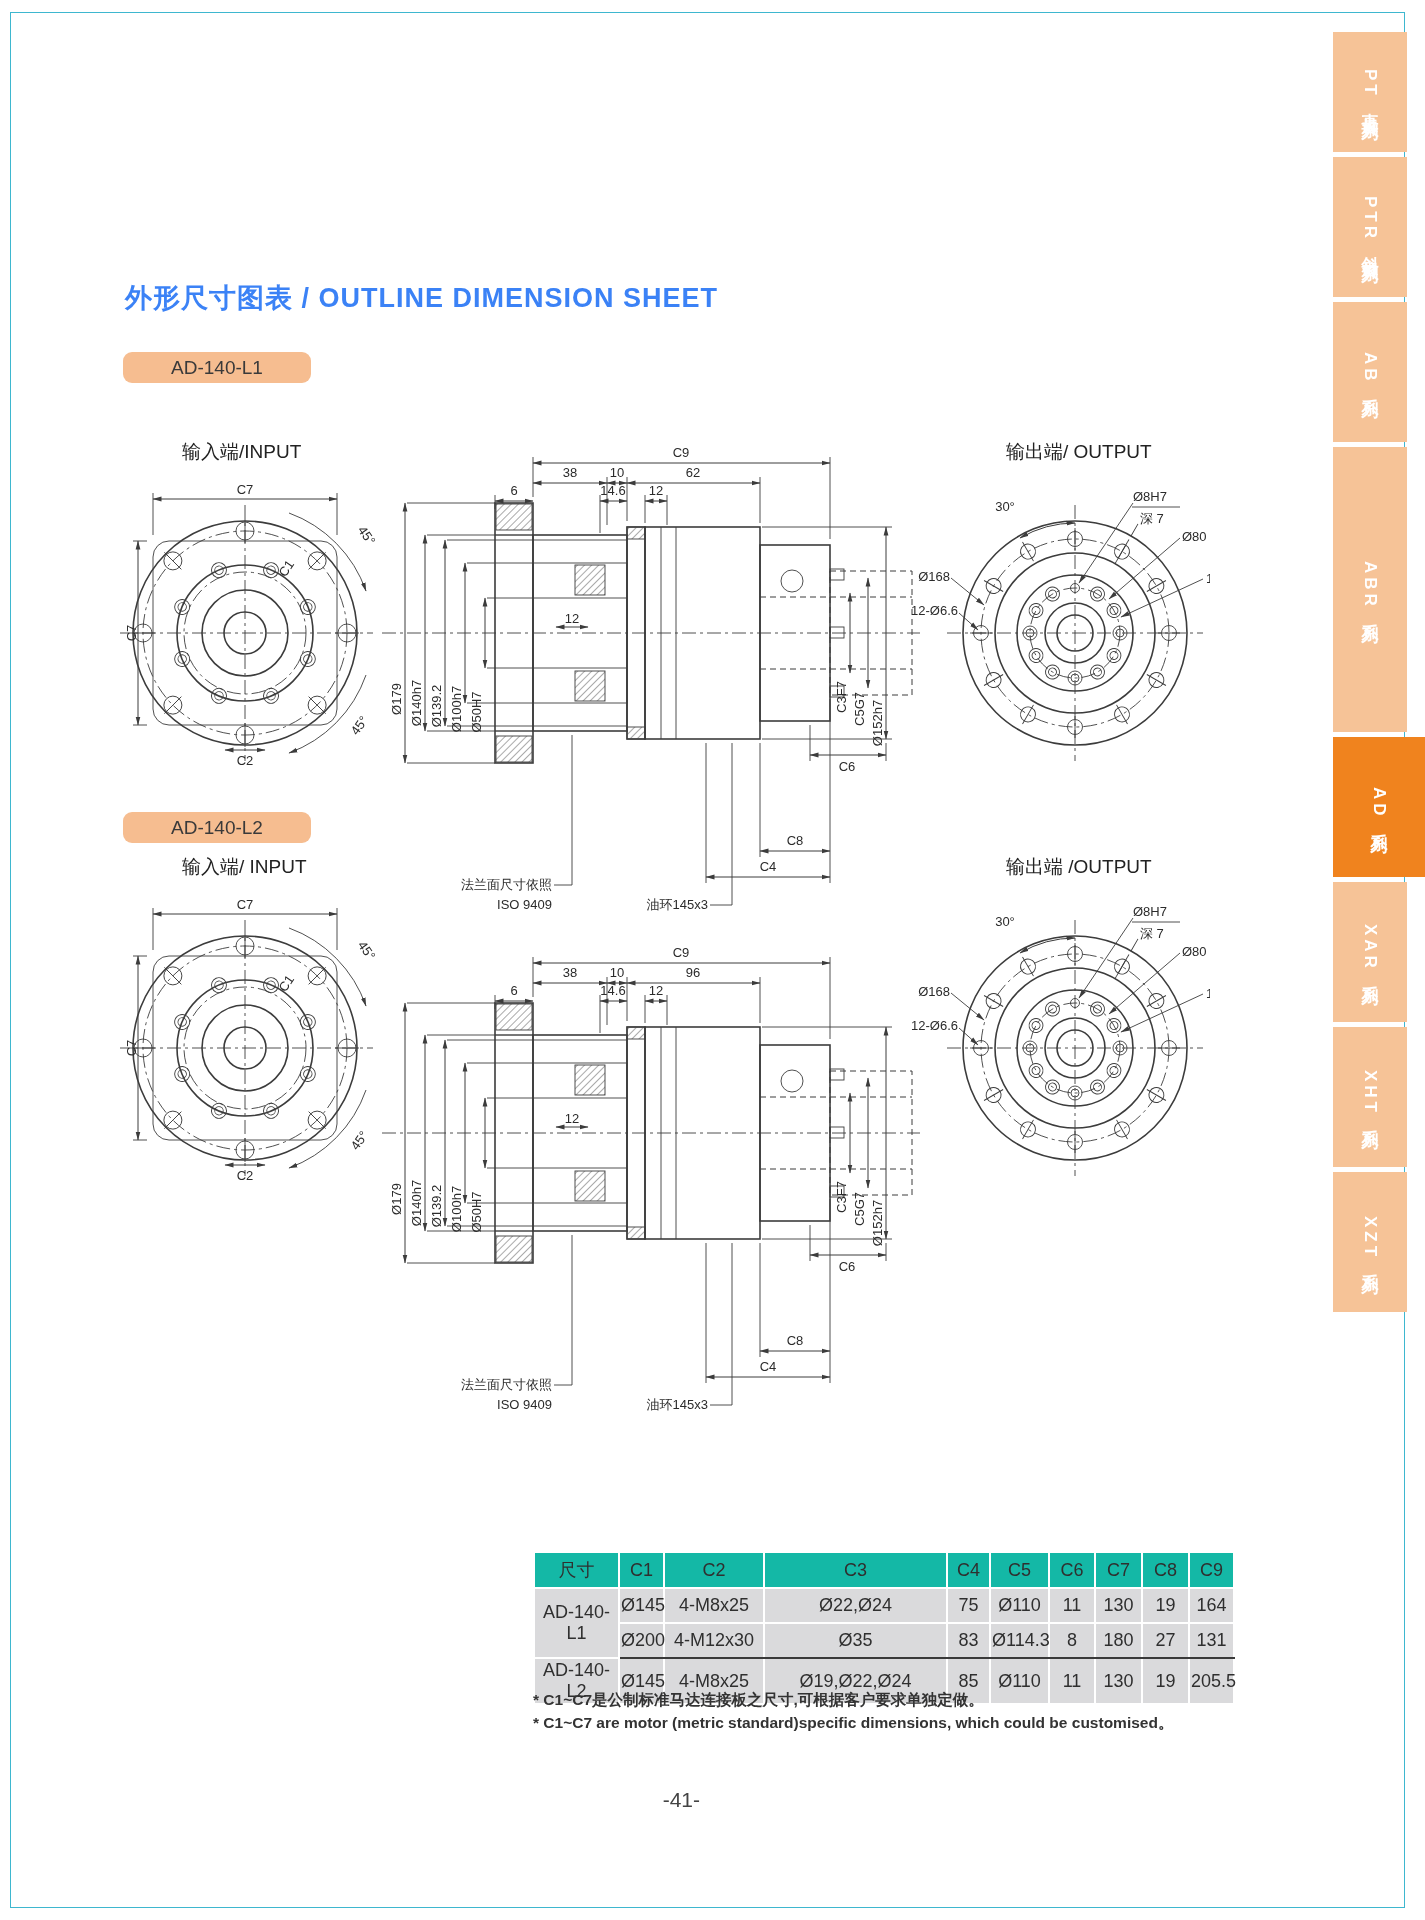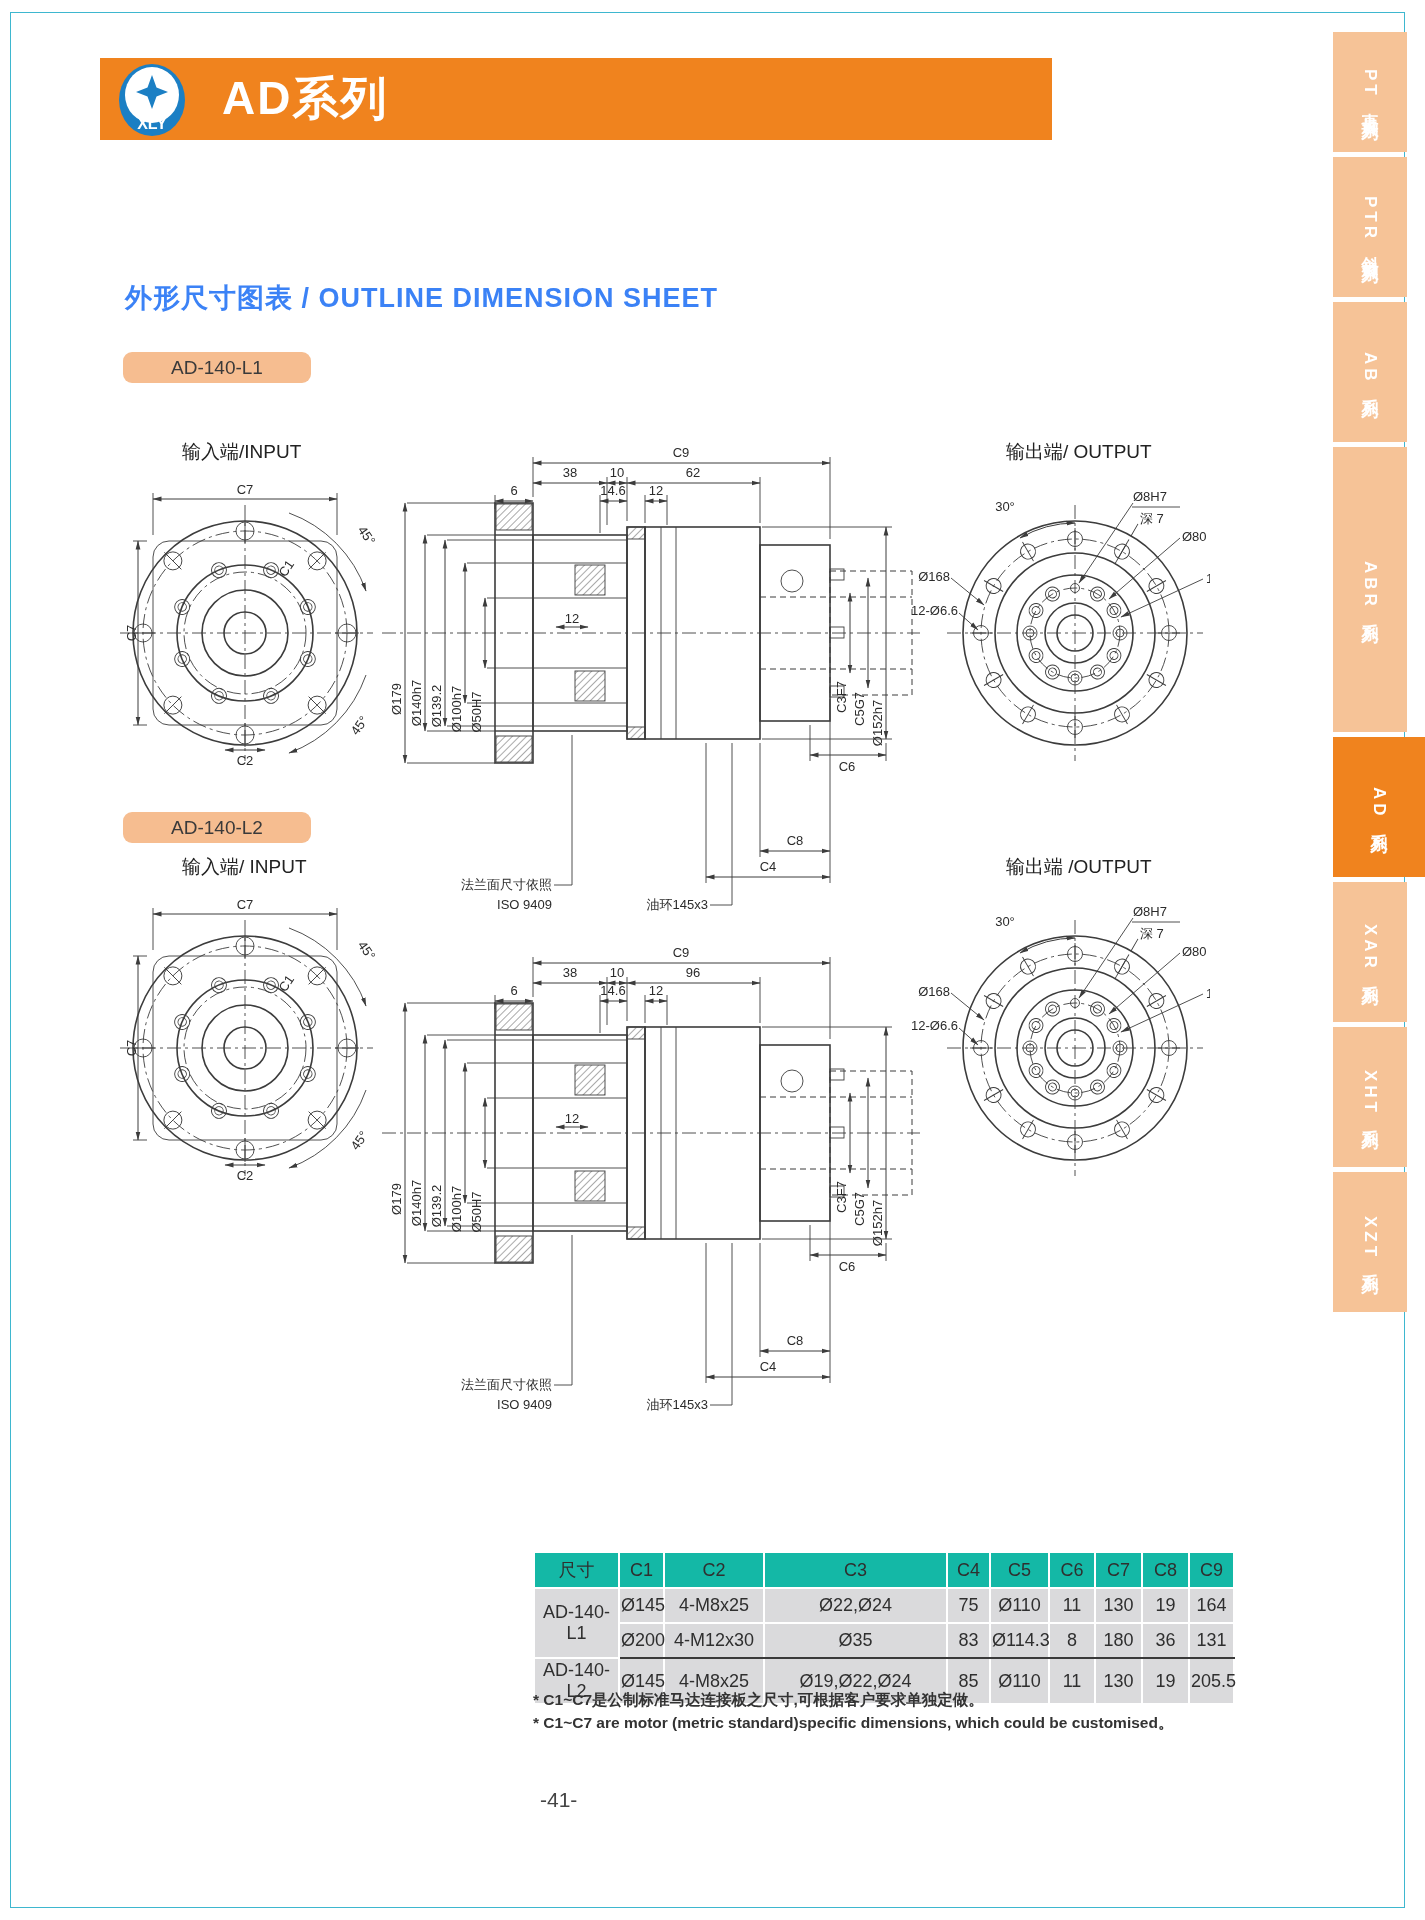--- a/index.html
+++ b/index.html
@@ -42,21 +42,21 @@
   
   .dims{position:absolute;left:533px;top:1553px;border-collapse:collapse;table-layout:fixed;
         width:700px;font-size:18px;color:#2f2f2f;text-align:center;z-index:2;}
   .dims th{background:#14b8a6;font-weight:normal;height:32px;border-left:2px solid #fff;
            border-right:2px solid #fff;border-bottom:2px solid #fff;}
   .dims td{background:#dadadc;height:31px;border-left:2px solid #fff;border-right:2px solid #fff;}
   .dims tr.r1 td{border-bottom:2px solid #fff;}
   .dims tr.r2 td{border-bottom:2.5px solid #3a3a3a;}
   .dims td.m1{border-bottom:2.5px solid #3a3a3a;}
   .notes{position:absolute;left:533px;top:1688px;font-size:15.5px;color:#333;line-height:23px;z-index:2;font-weight:bold;}
-  .pageno{position:absolute;left:540px;top:1788px;width:160px;text-align:left;
+  .pageno{position:absolute;left:540px;top:1788px;width:160px;text-align:right;
           font-size:21px;color:#444;z-index:2;}
 </style>
 </head>
 <body>
 
 <div class="page">
   <div class="frame"></div>
 
   <svg width="0" height="0" style="position:absolute" aria-hidden="true">
     <defs>
@@ -338,31 +338,20 @@
         <line class="lt" x1="710" y1="66" x2="710" y2="250"></line>
         <line class="lt" x1="586" y1="110" x2="586" y2="250"></line>
         <line class="dm" x1="640" y1="218" x2="710" y2="218"></line>
         <line class="dm" x1="586" y1="244" x2="710" y2="244"></line>
         <polyline class="lt" points="434,252 452,252 452,102"></polyline>
         <polyline class="lt" points="590,272 612,272 612,110"></polyline>
       </g>
     </defs>
   </svg>
 
-  <div class="header-bar">
-    <div class="logo">
-      <svg width="72" height="76" viewBox="0 0 72 76">
-        <ellipse cx="36" cy="38" rx="33" ry="36" fill="#1b7fc4"></ellipse>
-        <ellipse cx="36" cy="33" rx="27" ry="28" fill="#ffffff"></ellipse>
-        <polygon points="36,13 40.5,25.5 52,30 40.5,34.5 36,47 31.5,34.5 20,30 31.5,25.5" fill="#1b7fc4"></polygon>
-        <text x="36" y="67" text-anchor="middle" font-size="16" font-weight="bold" fill="#ffffff" font-family="Liberation Sans, sans-serif">XLY</text>
-      </svg>
-    </div>
-    <div class="header-title">AD系列</div>
-  </div>
 
   <div class="heading">外形尺寸图表 / OUTLINE DIMENSION SHEET</div>
 
   <div class="tab" style="top:32px;height:120px;">
       <span>PT直齿系列</span>
     </div>
   <div class="tab" style="top:157px;height:140px;">
       <span>PTR斜齿系列</span>
     </div>
   <div class="tab" style="top:302px;height:140px;">
@@ -522,21 +511,21 @@
         <td>164</td>
       </tr>
       <tr class="r2">
         <td>Ø200</td>
         <td>4-M12x30</td>
         <td>Ø35</td>
         <td>83</td>
         <td>Ø114.3</td>
         <td>8</td>
         <td>180</td>
-        <td>36</td>
+        <td>27</td>
         <td>131</td>
       </tr>
       <tr class="r3">
         <td>AD-140-L2</td>
         <td>Ø145</td>
         <td>4-M8x25</td>
         <td>Ø19,Ø22,Ø24</td>
         <td>85</td>
         <td>Ø110</td>
         <td>11</td>

